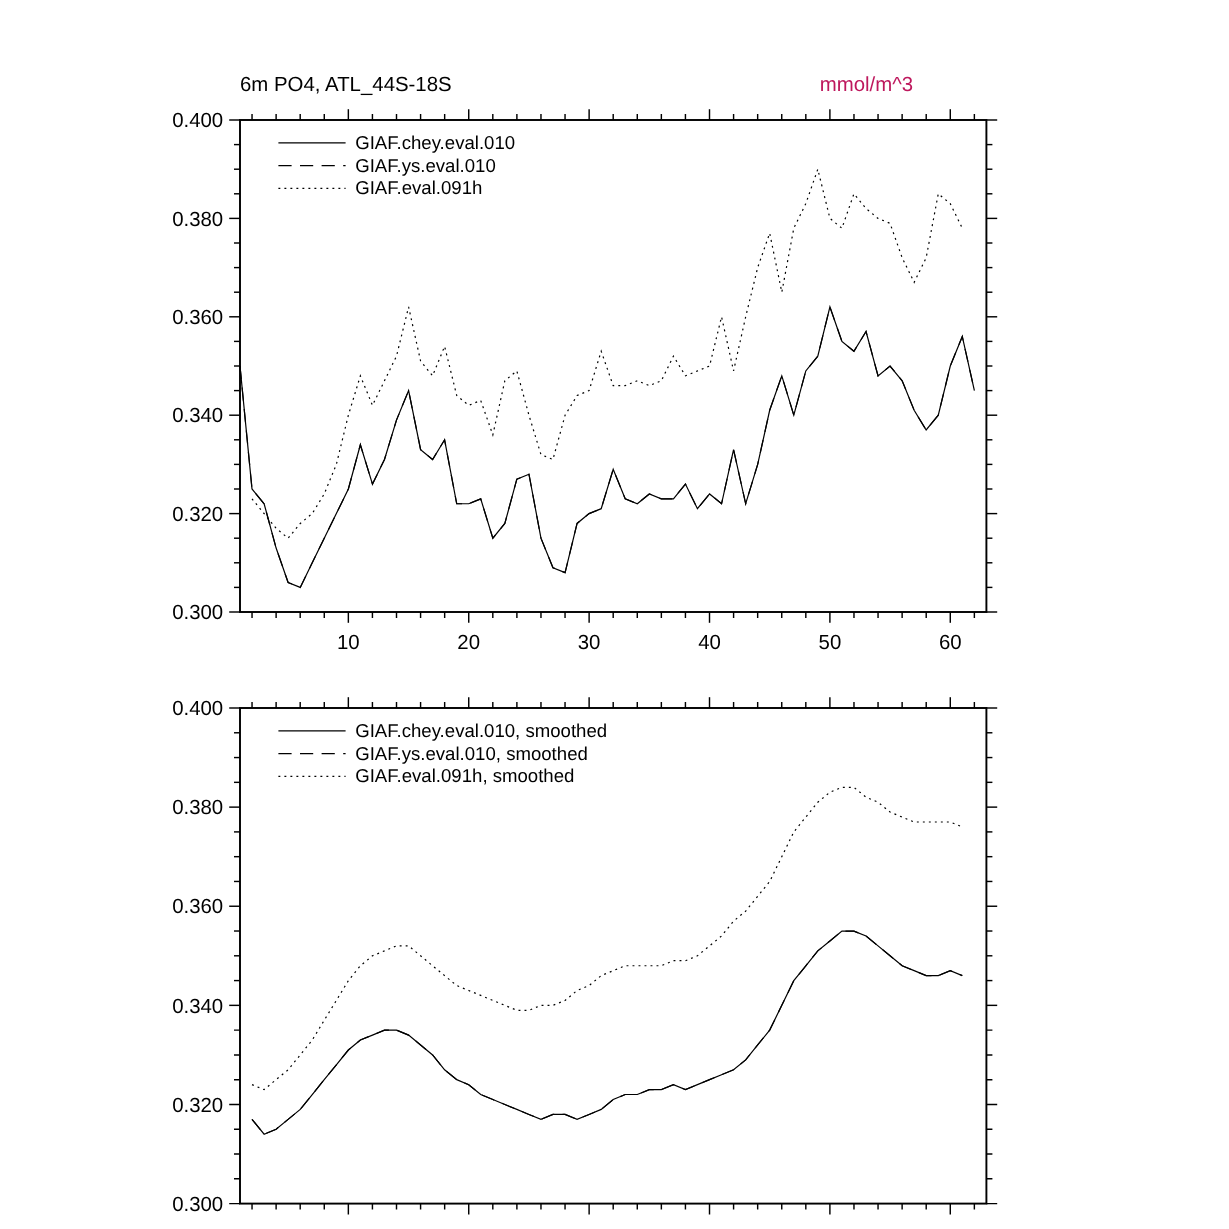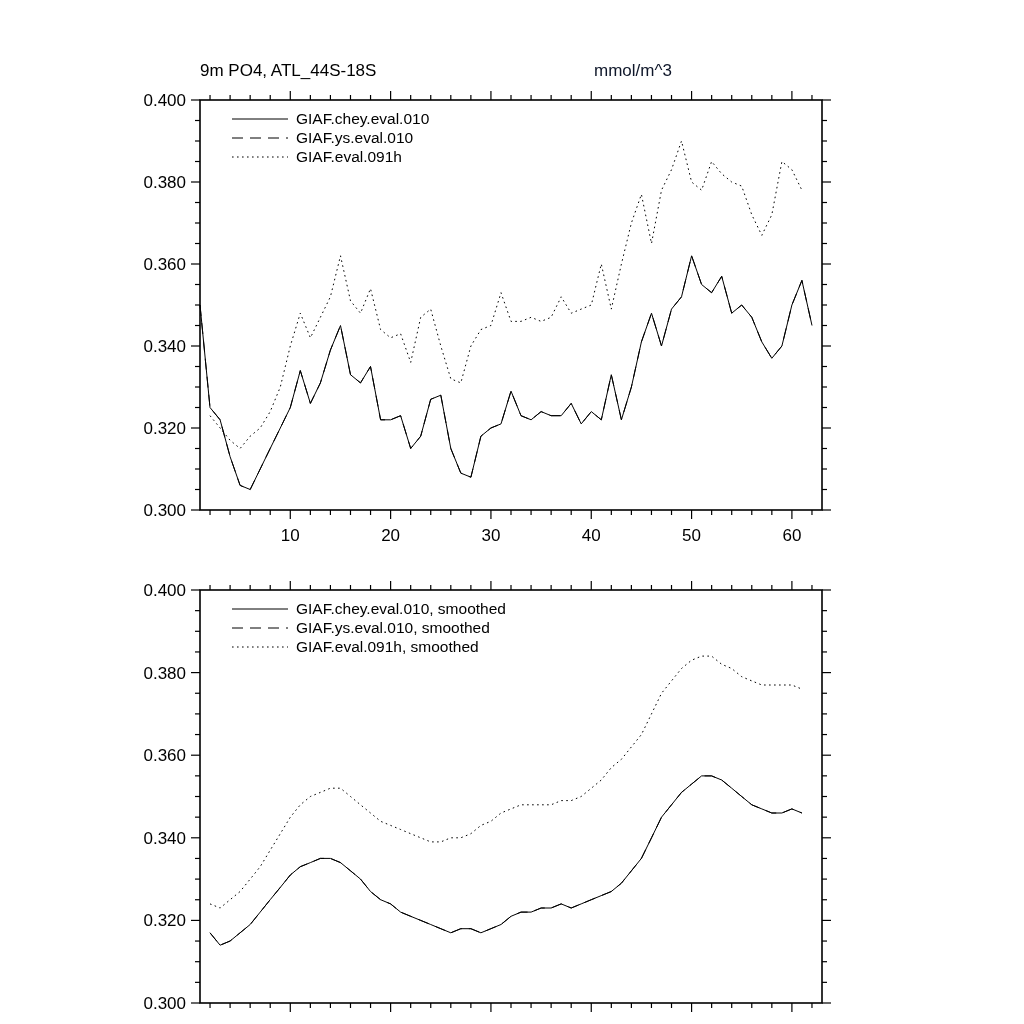--- a/index.html
+++ b/index.html
@@ -1,21 +1,21 @@
 <!DOCTYPE html>
 <html><head>
 <meta charset="utf-8">
 <style>
   html,body{margin:0;padding:0;background:#ffffff;}
   body{width:1024px;height:1024px;position:relative;overflow:hidden;
        font-family:"Liberation Sans", sans-serif;color:#000;}
   .page{position:absolute;left:0;top:0;width:1024px;height:1024px;background:#fff;}
   svg{position:absolute;left:0;top:0;}
   .chart-title{position:absolute;left:200px;top:61px;font-size:17px;color:#000;white-space:pre;}
-  .chart-units{position:absolute;left:594px;top:61px;width:256px;text-align:left;font-size:17px;color:#0f172a;white-space:pre;}
+  .chart-units{position:absolute;left:594px;top:61px;width:256px;text-align:center;font-size:17px;color:#be185d;white-space:pre;}
 </style>
 </head>
 <body>
 
 <div class="page">
   <svg id="plots" width="1024" height="1024" viewBox="0 0 1024 1024">
       <g>
         <rect x="200" y="100" width="622" height="410" fill="none" stroke="#000000" stroke-width="1.6"></rect>
         <line x1="191" y1="510" x2="200" y2="510" stroke="#000000" stroke-width="1.2"></line>
         <line x1="822" y1="510" x2="831" y2="510" stroke="#000000" stroke-width="1.2"></line>
@@ -259,15 +259,15 @@
         <polyline points="210.0,932.8 220.1,945.2 230.1,941.0 240.1,932.8 250.2,924.5 260.2,912.1 270.2,899.7 280.3,887.4 290.3,875.0 300.3,866.7 310.4,862.6 320.4,858.4 330.4,858.4 340.5,862.6 350.5,870.8 360.5,879.1 370.5,891.5 380.6,899.7 390.6,903.9 400.6,912.1 410.7,916.3 420.7,920.4 430.7,924.5 440.8,928.7 450.8,932.8 460.8,928.7 470.9,928.7 480.9,932.8 490.9,928.7 501.0,924.5 511.0,916.3 521.0,912.1 531.1,912.1 541.1,908.0 551.1,908.0 561.2,903.9 571.2,908.0 581.2,903.9 591.3,899.7 601.3,895.6 611.3,891.5 621.4,883.2 631.4,870.8 641.4,858.4 651.5,837.8 661.5,817.2 671.5,804.8 681.5,792.4 691.6,784.1 701.6,775.9 711.6,775.9 721.7,780.0 731.7,788.2 741.7,796.5 751.8,804.8 761.8,808.9 771.8,813.0 781.9,813.0 791.9,808.9 801.9,813.0" fill="none" stroke="#000000" stroke-width="1" stroke-dasharray="11 7"></polyline>
         <polyline points="210.0,903.9 220.1,908.0 230.1,899.7 240.1,891.5 250.2,879.1 260.2,866.7 270.2,850.2 280.3,833.7 290.3,817.2 300.3,804.8 310.4,796.5 320.4,792.4 330.4,788.2 340.5,788.2 350.5,796.5 360.5,804.8 370.5,813.0 380.6,821.3 390.6,825.4 400.6,829.5 410.7,833.7 420.7,837.8 430.7,841.9 440.8,841.9 450.8,837.8 460.8,837.8 470.9,833.7 480.9,825.4 490.9,821.3 501.0,813.0 511.0,808.9 521.0,804.8 531.1,804.8 541.1,804.8 551.1,804.8 561.2,800.6 571.2,800.6 581.2,796.5 591.3,788.2 601.3,780.0 611.3,767.6 621.4,759.3 631.4,746.9 641.4,734.6 651.5,713.9 661.5,693.3 671.5,680.9 681.5,668.5 691.6,660.2 701.6,656.1 711.6,656.1 721.7,664.3 731.7,668.5 741.7,676.7 751.8,680.9 761.8,685.0 771.8,685.0 781.9,685.0 791.9,685.0 801.9,689.1" fill="none" stroke="#000000" stroke-width="1" stroke-dasharray="1.6 3.4"></polyline>
         <line x1="232" y1="609" x2="288" y2="609" stroke="#000000" stroke-width="1"></line>
         <text x="296" y="614" font-size="15.5" text-anchor="start" fill="#000000" font-family="&quot;Liberation Sans&quot;, sans-serif">GIAF.chey.eval.010, smoothed</text>
         <line x1="232" y1="628" x2="288" y2="628" stroke="#000000" stroke-width="1" stroke-dasharray="11 7"></line>
         <text x="296" y="633" font-size="15.5" text-anchor="start" fill="#000000" font-family="&quot;Liberation Sans&quot;, sans-serif">GIAF.ys.eval.010, smoothed</text>
         <line x1="232" y1="647" x2="288" y2="647" stroke="#000000" stroke-width="1" stroke-dasharray="1.6 3.4"></line>
         <text x="296" y="652" font-size="15.5" text-anchor="start" fill="#000000" font-family="&quot;Liberation Sans&quot;, sans-serif">GIAF.eval.091h, smoothed</text>
       </g>
     </svg>
-  <div class="chart-title">9m PO4, ATL_44S-18S</div>
+  <div class="chart-title">6m PO4, ATL_44S-18S</div>
   <div class="chart-units">mmol/m^3</div>
 </div>
 
 </body></html>

